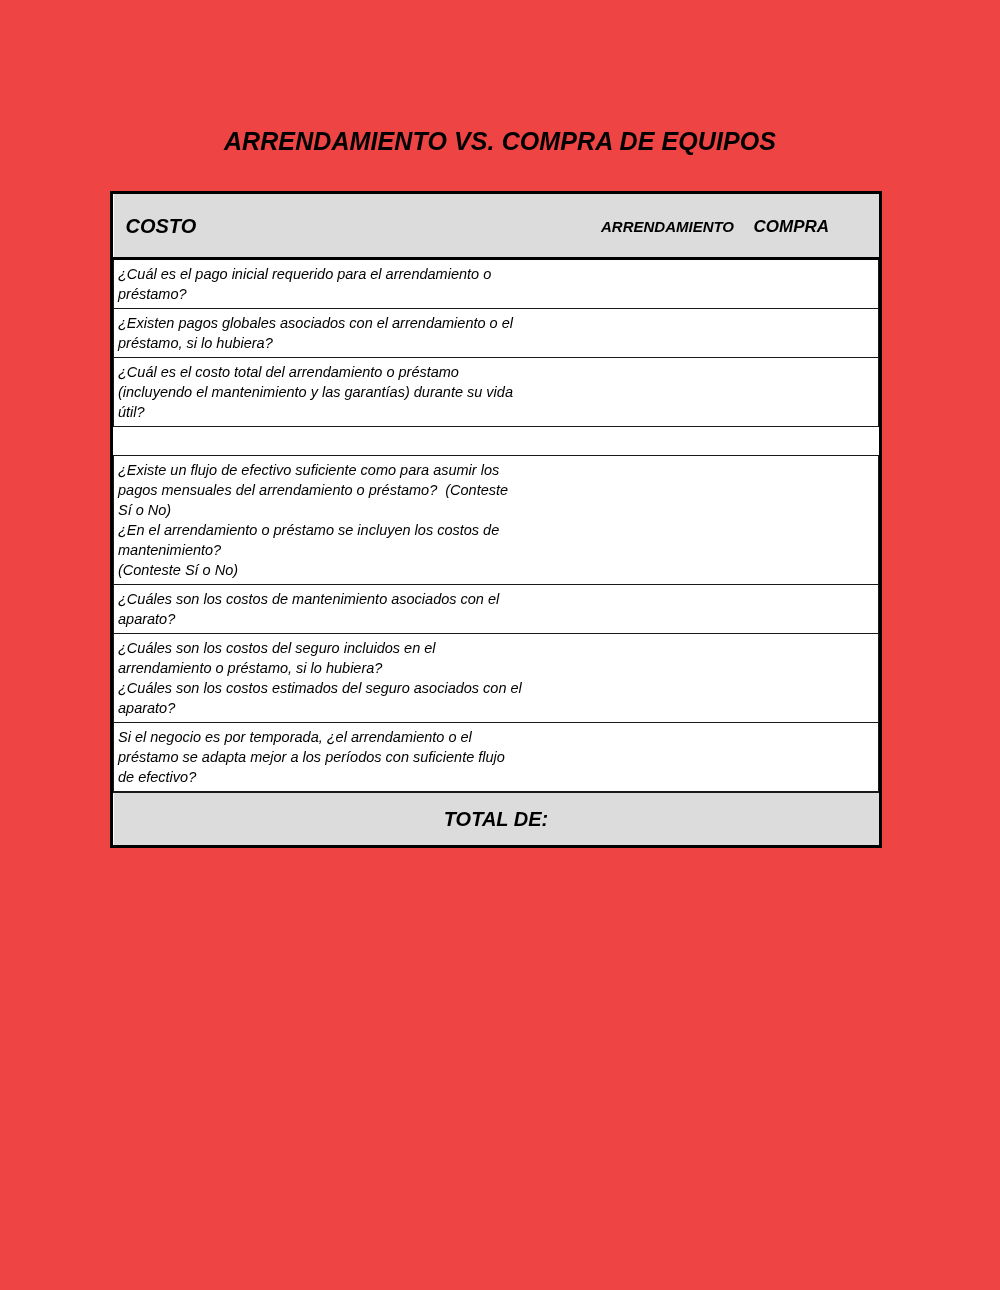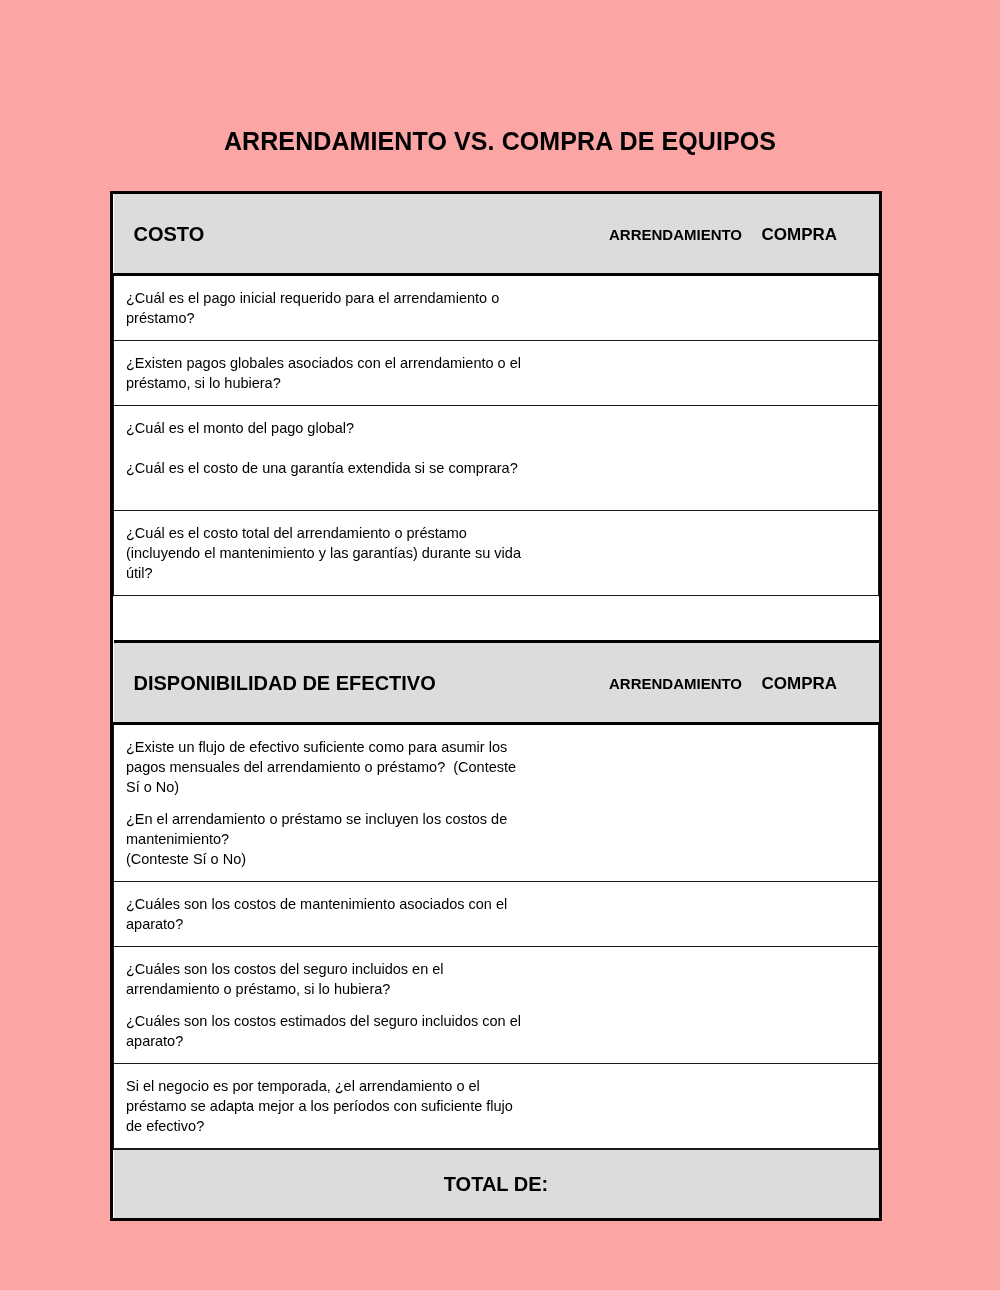--- a/index.html
+++ b/index.html
@@ -13,21 +13,22 @@
     height: 1290px;
     font-family: "Liberation Sans", sans-serif;
     color: #000000;
     overflow: hidden;
   }
 
   .page {
     position: relative;
     width: 1000px;
     height: 1290px;
-    background: #fca5a5;
+    background: #ef4444;
+    font-style: italic;
   }
 
   
   .doc-title {
     position: absolute;
     left: 0;
     top: 126px;
     width: 1000px;
     text-align: center;
     font-size: 25px;
@@ -49,21 +50,21 @@
   }
 
   table.grid {
     border-collapse: collapse;
     width: 766px;
     table-layout: fixed;
   }
 
   table.grid td {
     border: 1px solid #1a1a1a;
-    padding: 12px;
+    padding: 4px;
     vertical-align: top;
     background: #ffffff;
   }
 
   
   tr.section-head > td {
     background: #dcdcdc;
     border-top: 3px solid #000000;
     border-bottom: 3px solid #000000;
     border-left: none;
@@ -115,21 +116,21 @@
   
   td.q-cell {
     padding: 2px 6px 4px 6px;
   }
   .q-line {
     font-size: 14.5px;
     line-height: 20px;
     white-space: pre-wrap;
   }
   .q-block + .q-block {
-    margin-top: 12px;
+    margin-top: 0;
   }
   .q-gap {
     height: 20px;
   }
 
   
   tr.spacer-row > td {
     height: 20px;
     border-left: none;
     border-right: none;
@@ -182,47 +183,28 @@
             <td class="q-cell">
               <div style="position: relative;">
                 <div class="q-line q-block">¿Existen pagos globales asociados con el arrendamiento o el
 préstamo, si lo hubiera?</div>
               </div>
             </td>
           </tr>
           <tr>
             <td class="q-cell">
               <div style="position: relative;">
-                <div class="q-line q-block">¿Cuál es el monto del pago global?</div>
-                <div class="q-gap"></div>
-                <div class="q-line q-block">¿Cuál es el costo de una garantía extendida si se comprara?</div>
-                <div class="q-gap"></div>
-              </div>
-            </td>
-          </tr>
-          <tr>
-            <td class="q-cell">
-              <div style="position: relative;">
                 <div class="q-line q-block">¿Cuál es el costo total del arrendamiento o préstamo
 (incluyendo el mantenimiento y las garantías) durante su vida
 útil?</div>
               </div>
             </td>
           </tr>
           <tr class="spacer-row">
             <td colspan="1"></td>
-          </tr>
-          <tr class="section-head">
-            <td>
-              <div class="head-inner">
-                <div class="head-label">DISPONIBILIDAD DE EFECTIVO</div>
-                <div class="head-col-lease">ARRENDAMIENTO</div>
-                <div class="head-col-buy">COMPRA</div>
-              </div>
-            </td>
           </tr>
           <tr>
             <td class="q-cell">
               <div style="position: relative;">
                 <div class="q-line q-block">¿Existe un flujo de efectivo suficiente como para asumir los
 pagos mensuales del arrendamiento o préstamo?  (Conteste
 Sí o No)</div>
                 <div class="q-line q-block">¿En el arrendamiento o préstamo se incluyen los costos de
 mantenimiento?
 (Conteste Sí o No)</div>
@@ -235,21 +217,21 @@
                 <div class="q-line q-block">¿Cuáles son los costos de mantenimiento asociados con el
 aparato?</div>
               </div>
             </td>
           </tr>
           <tr>
             <td class="q-cell">
               <div style="position: relative;">
                 <div class="q-line q-block">¿Cuáles son los costos del seguro incluidos en el
 arrendamiento o préstamo, si lo hubiera?</div>
-                <div class="q-line q-block">¿Cuáles son los costos estimados del seguro incluidos con el
+                <div class="q-line q-block">¿Cuáles son los costos estimados del seguro asociados con el
 aparato?</div>
               </div>
             </td>
           </tr>
           <tr>
             <td class="q-cell">
               <div style="position: relative;">
                 <div class="q-line q-block">Si el negocio es por temporada, ¿el arrendamiento o el
 préstamo se adapta mejor a los períodos con suficiente flujo
 de efectivo?</div>

